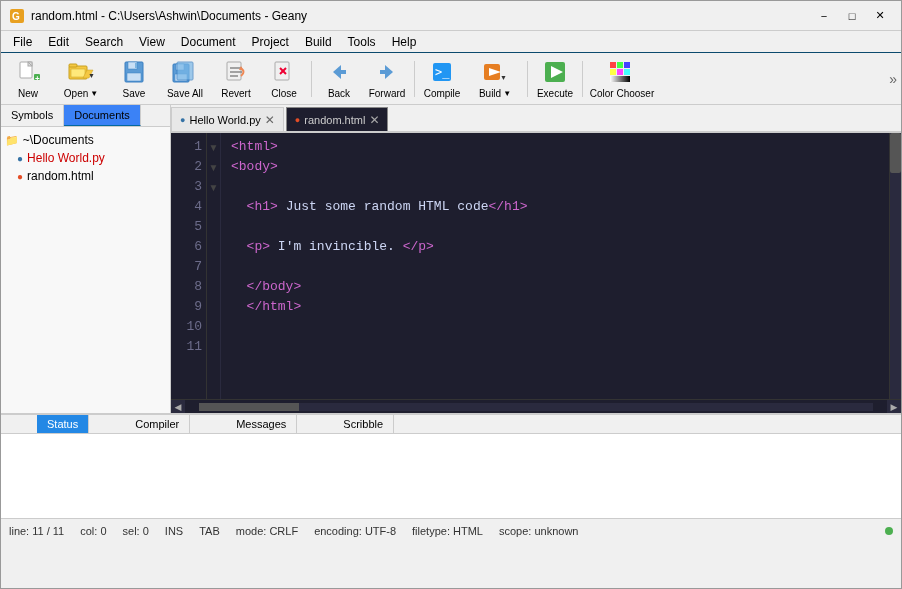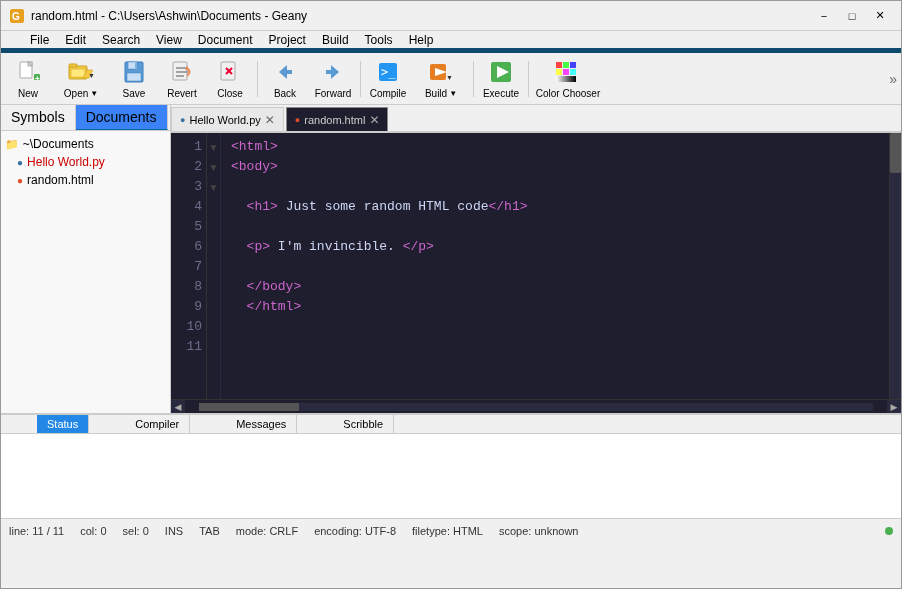--- a/index.html
+++ b/index.html
@@ -51,22 +51,22 @@
       align-items: center;
       justify-content: center;
     }
 
     
     .menu-bar {
       background: #f0f0f0;
       height: 22px;
       display: flex;
       align-items: center;
-      border-bottom: 5px solid #0c4a6e;
-      padding: 0 21px;
+      border-bottom: 1px solid #0c4a6e;
+      padding: 0 4px;
     }
     .menu-item {
       padding: 2px 8px;
       cursor: pointer;
       font-size: 12px;
       height: 100%;
       display: flex;
       align-items: center;
     }
 
@@ -117,21 +117,21 @@
       display: flex;
       flex-direction: column;
     }
     .sidebar-tabs {
       display: flex;
       border-bottom: 1px solid #ccc;
       background: #f0f0f0;
     }
     .sidebar-tab {
       padding: 4px 10px;
-      font-size: 14px;
+      font-size: 11px;
       cursor: pointer;
       border-right: 1px solid #ccc;
     }
     .sidebar-tab.active {
       background: #3b82f6;
       border-bottom: 1px solid #0369a1;
     }
     .sidebar-tree {
       padding: 4px 0;
       flex: 1;
@@ -415,20 +415,31 @@
       <svg width="24" height="24" viewBox="0 0 24 24">
         <rect x="3" y="2" width="18" height="20" rx="1" fill="#5b9bd5" stroke="#3a7fc1" stroke-width="1"></rect>
         <rect x="6" y="2" width="9" height="7" rx="0" fill="#c8dff5" stroke="#3a7fc1" stroke-width="0.5"></rect>
         <rect x="5" y="13" width="14" height="8" rx="0" fill="#c8dff5" stroke="#3a7fc1" stroke-width="0.5"></rect>
         <rect x="13" y="3" width="2" height="5" fill="#7ab3e0"></rect>
       </svg>
     </div>
     <span>Save</span>
   </button>
 
+  <button class="toolbar-btn" title="Save All" style="width:52px">
+    <div class="toolbar-btn-icon">
+      <svg width="28" height="24" viewBox="0 0 28 24">
+        <rect x="2" y="4" width="16" height="18" rx="1" fill="#5b9bd5" stroke="#3a7fc1" stroke-width="1"></rect>
+        <rect x="5" y="4" width="8" height="6" rx="0" fill="#c8dff5" stroke="#3a7fc1" stroke-width="0.5"></rect>
+        <rect x="4" y="14" width="12" height="7" rx="0" fill="#c8dff5" stroke="#3a7fc1" stroke-width="0.5"></rect>
+        <rect x="6" y="2" width="16" height="18" rx="1" fill="#7ab8e8" stroke="#3a7fc1" stroke-width="1" opacity="0.7"></rect>
+      </svg>
+    </div>
+    <span>Save All</span>
+  </button>
 
   <button class="toolbar-btn" title="Revert">
     <div class="toolbar-btn-icon">
       <svg width="24" height="24" viewBox="0 0 24 24">
         <rect x="3" y="2" width="14" height="18" rx="1" fill="#f0f0f0" stroke="#aaa" stroke-width="1"></rect>
         <path d="M6 8 L18 8" stroke="#888" stroke-width="1.5"></path>
         <path d="M6 12 L18 12" stroke="#888" stroke-width="1.5"></path>
         <path d="M6 16 L14 16" stroke="#888" stroke-width="1.5"></path>
         <path d="M17 16 Q22 12 17 8" stroke="#e85" stroke-width="2" fill="none"></path>
         <polygon points="17,6 19,10 15,10" fill="#e85"></polygon>

